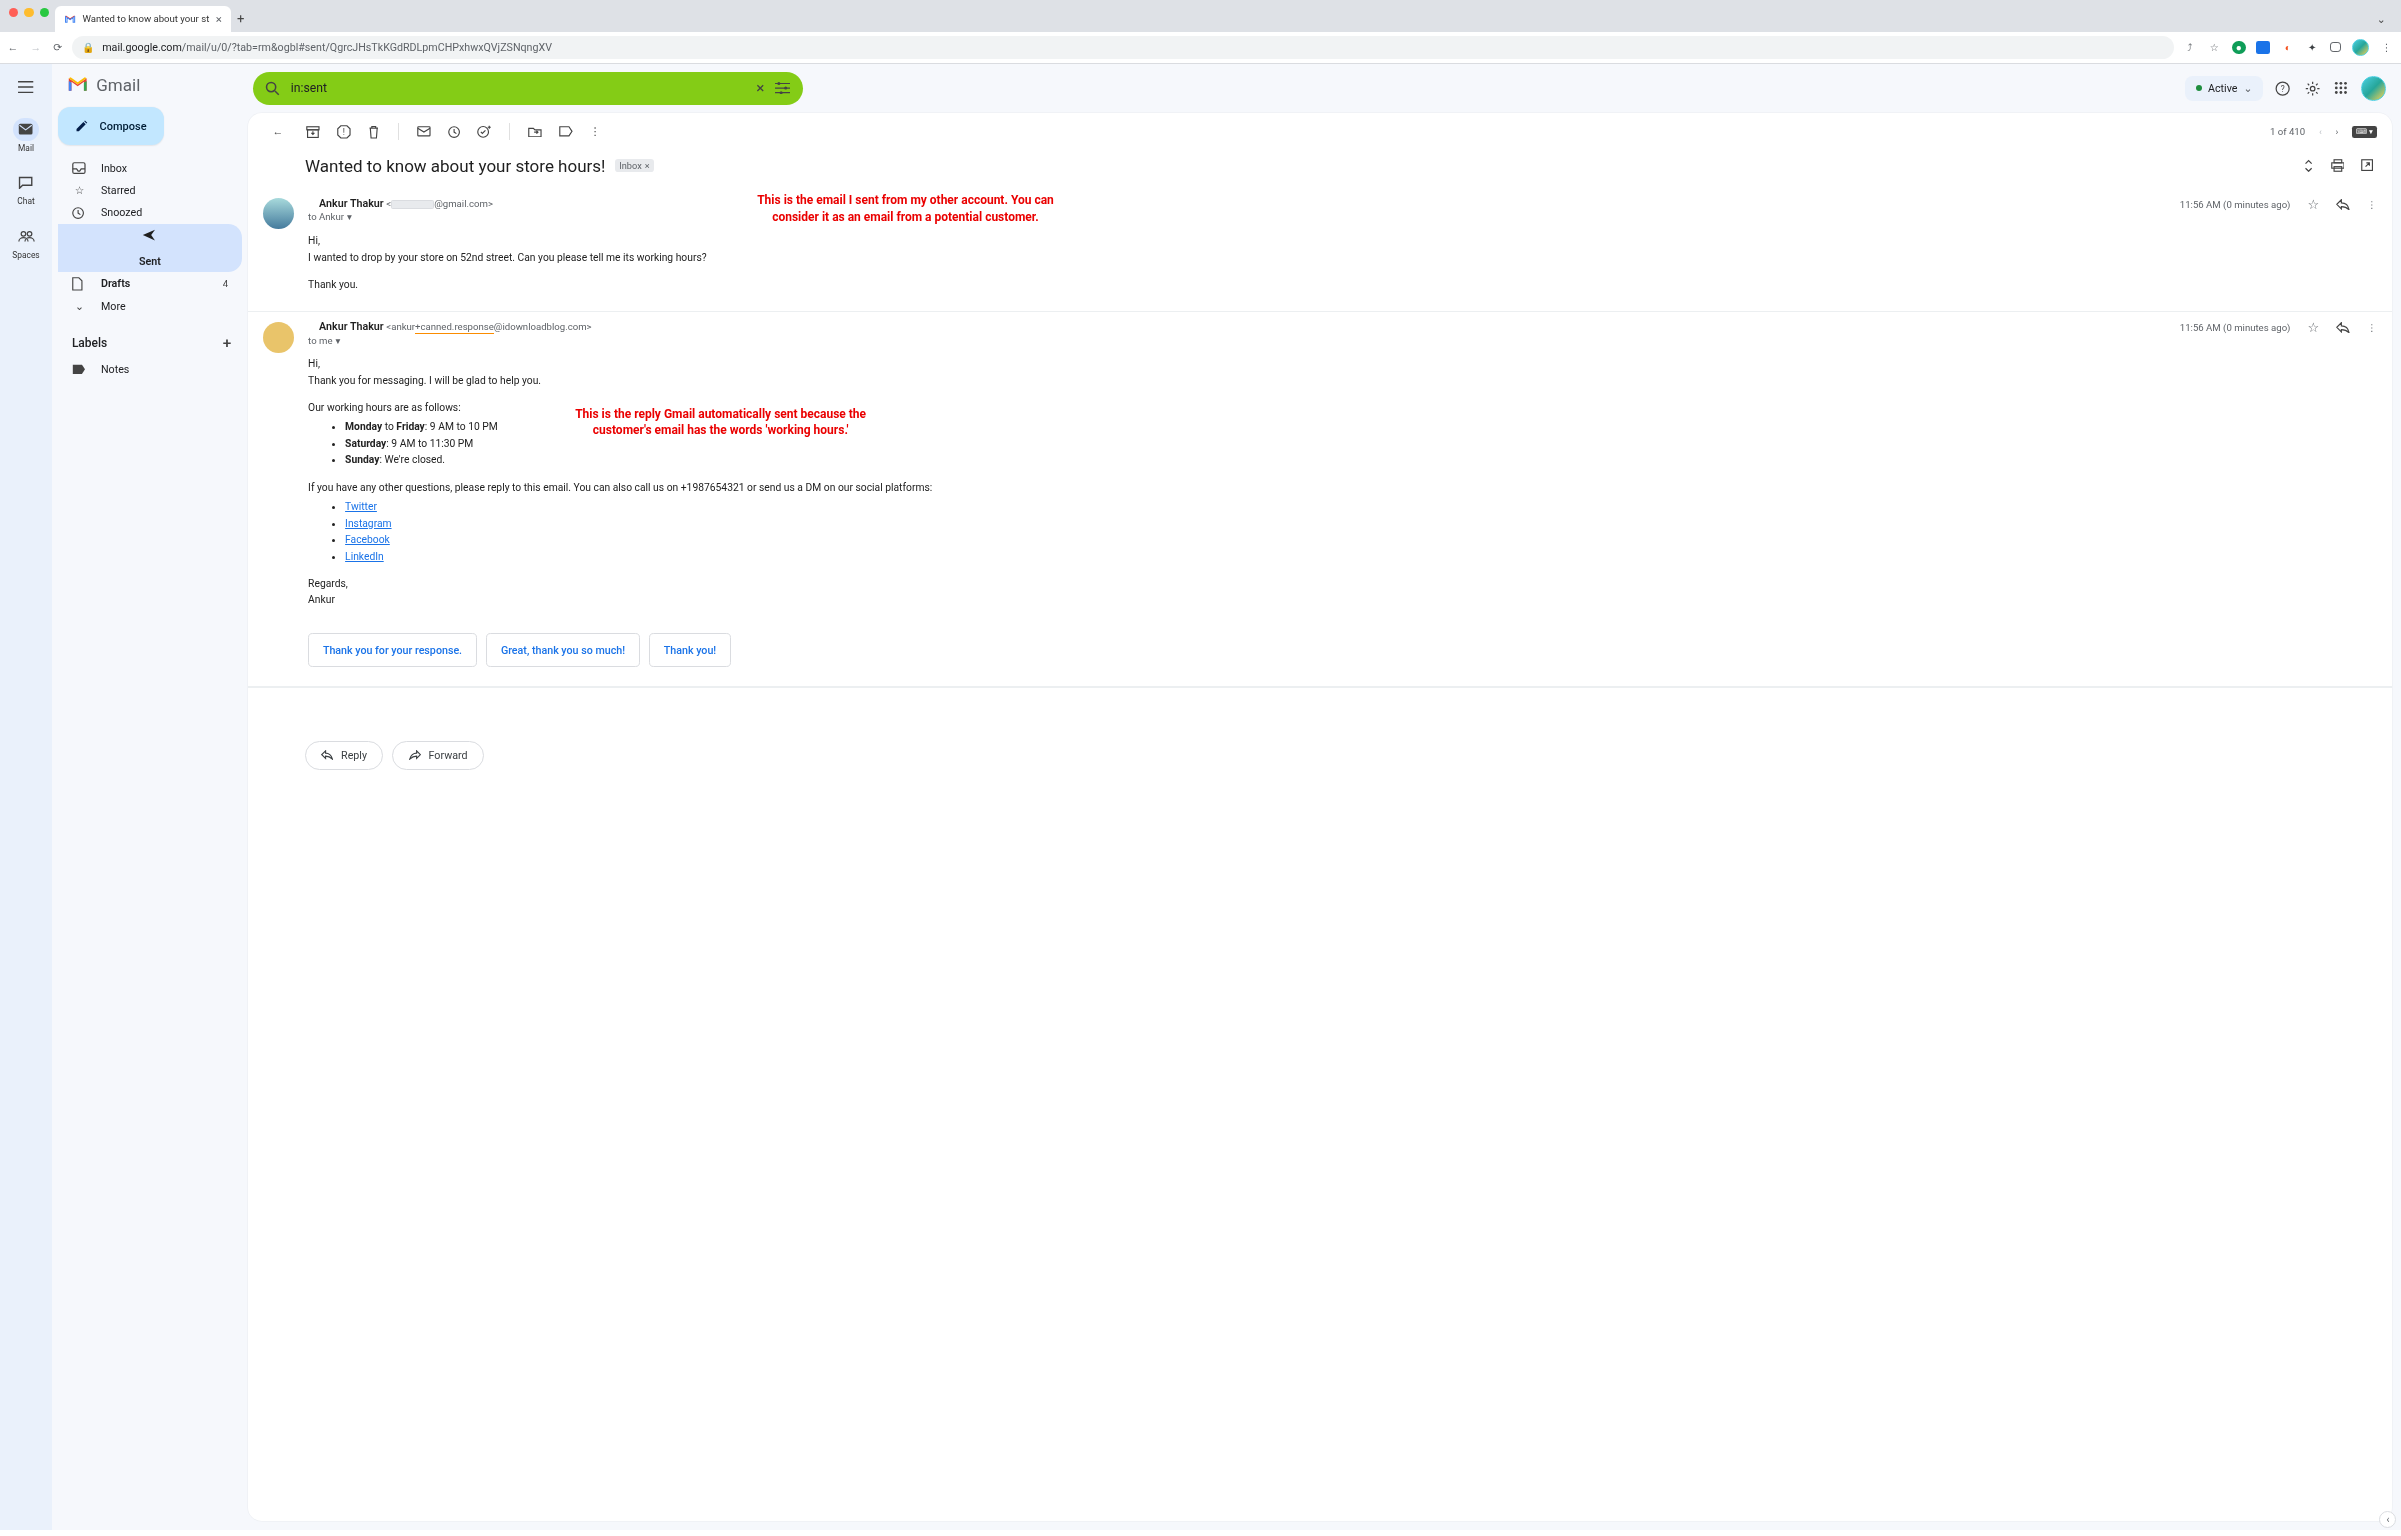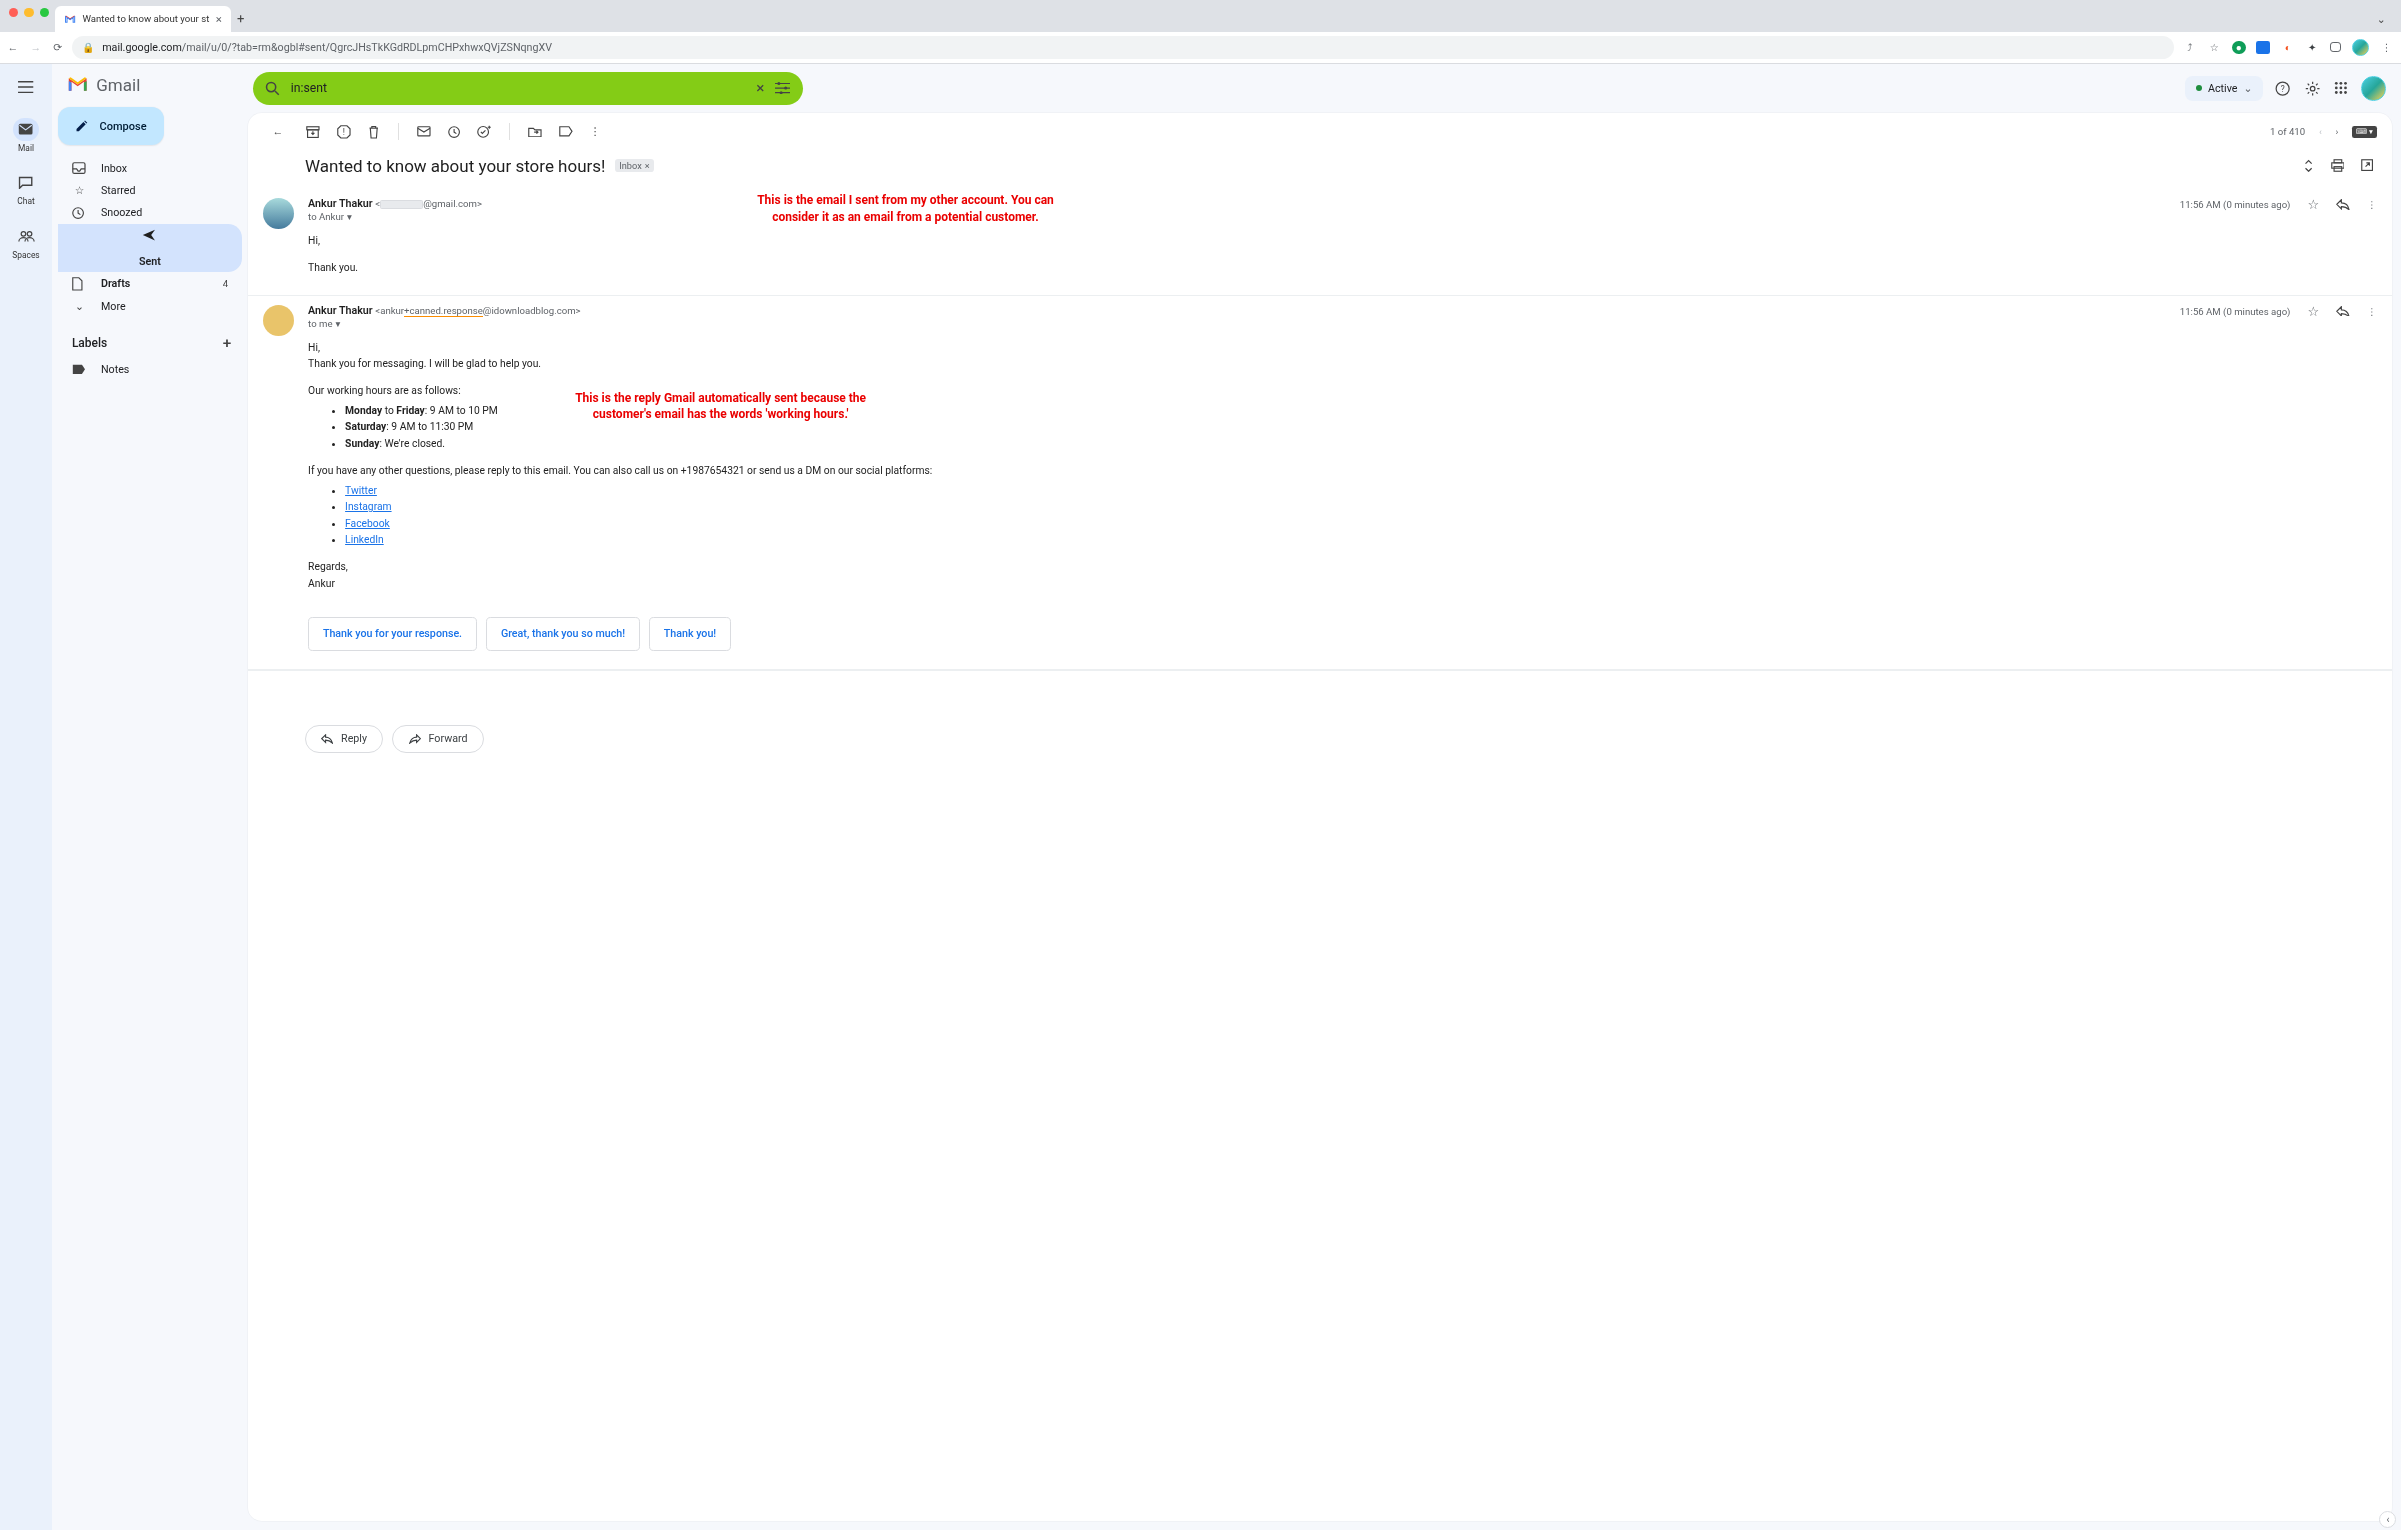--- a/index.html
+++ b/index.html
@@ -71,21 +71,21 @@
 .inbox-chip { background:#e8eaed; color:#5f6368; font-size:9.2px; padding: 0.8px 4.6px; border-radius: 3.1px; display:inline-flex; align-items:center; gap:3.1px;}
 .subject-actions { margin-left:auto; display:flex; gap: 17px; color:#444; }
 
 .message { display:flex; padding: 7.6px 15.3px 18.3px 15.3px; gap: 13.8px; border-bottom: 0.8px solid #eceff1; position:relative;}
 .message:last-of-type { border-bottom: 0;}
 .msg-avatar { width: 31px; height:31px; border-radius:50%; flex-shrink:0; display:flex; align-items:center; justify-content:center; font-weight:500; color:#fff; margin-top:1.5px;}
 .av1 { background: linear-gradient(180deg,#a8dadc,#457b9d); }
 .av2 { background: #e9c46a; }
 .msg-col { flex:1; min-width:0; }
 .msg-hdr { display:flex; align-items:flex-start; }
-.sender-line { font-size: 10.7px;}
+.sender-line { font-size: 10.7px; margin-left: 11px;}
 .sender-name { font-weight: 600; color:#1f1f1f;}
 .sender-email { color:#5f6368; font-size: 9.6px;}
 .redacted { display:inline-block; background:#e8eaed; border:0.8px solid #dadce0; width: 43px; height: 8.4px; vertical-align: middle; border-radius:1.5px;}
 .canned { border-bottom: 1.5px solid #fb8c00; padding-bottom:0.8px;}
 .to-line { color:#5f6368; font-size:9.6px; margin-top:1.5px; display:flex; align-items:center; gap:3.1px;}
 .msg-meta { margin-left:auto; display:flex; align-items:center; gap: 17px; color:#5f6368; font-size:9.6px; white-space:nowrap;}
 .msg-body { margin-top: 10.7px; font-size: 10.3px; line-height: 1.6; color:#222;}
 .msg-body ul { padding-left: 37px; margin: 3.1px 0;}
 .msg-body a { color:#1a73e8;}
 .annotation { position:absolute; color:#ea0000; font-weight:700; font-size:12px; text-align:center; line-height:1.35;}
@@ -431,20 +431,21 @@
               <span>
                   <svg width="13.8" height="10.7" viewBox="0 0 18 14">
                     <path d="M7 1L1 7l6 6V10c5 0 8 2 10 4-1-6-5-9-10-9z" fill="none" stroke="#444" stroke-width="1.5"></path>
                   </svg>
                 </span>
               <span>⋮</span>
             </div>
           </div>
           <div class="msg-body">
             <div>Hi,</div>
+            <div>I wanted to drop by your store on 52nd street. Can you please tell me its working hours?</div>
             <div style="height:10.7px"></div>
             <div>Thank you.</div>
           </div>
         </div>
         <div class="annotation a1">
           <div>This is the email I sent from my other account. You can</div>
           <div>consider it as an email from a potential customer.</div>
         </div>
       </div>
 

